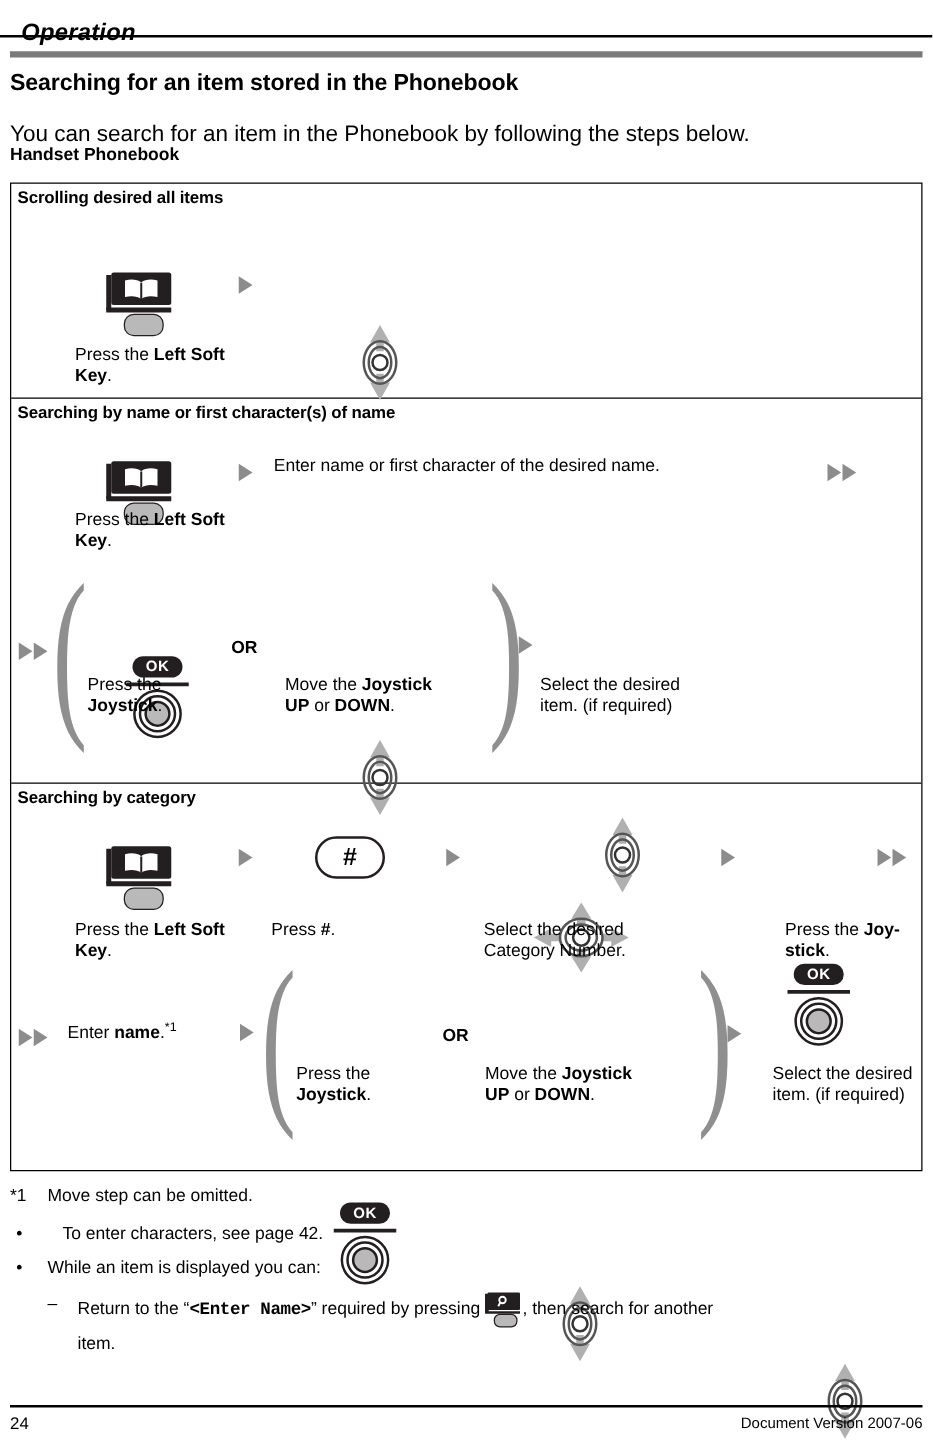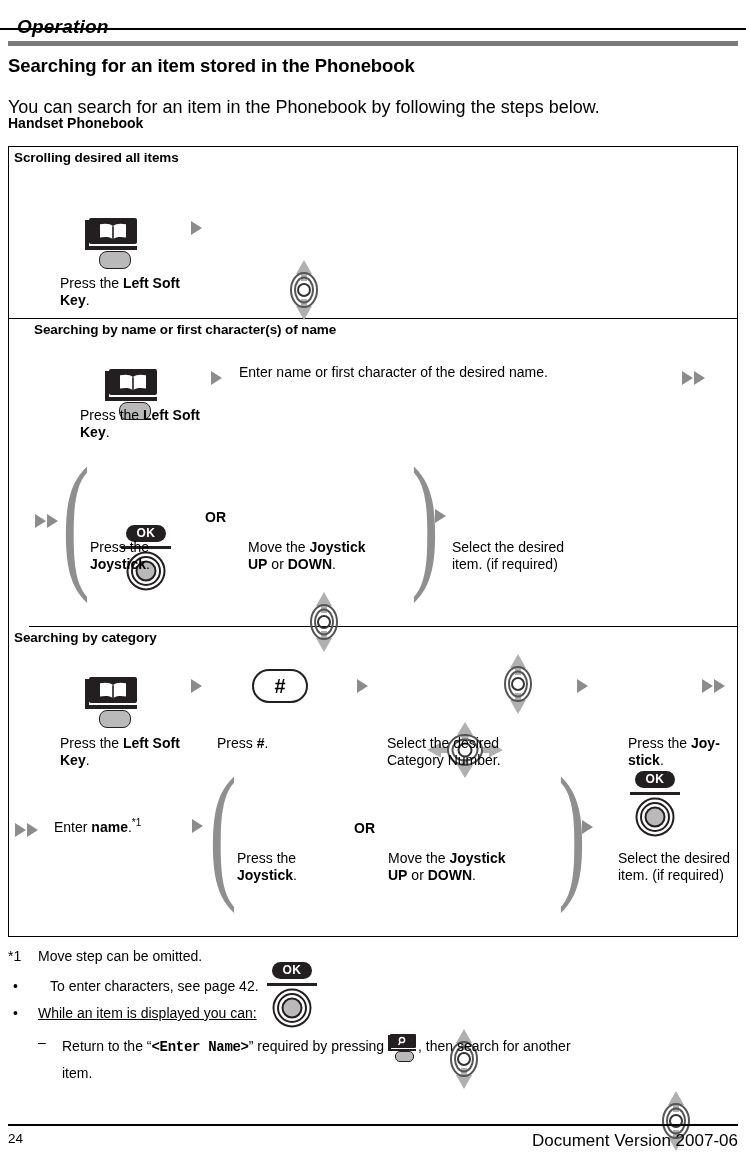--- a/index.html
+++ b/index.html
@@ -77,21 +77,21 @@
   .paren{position:absolute;font-size:150px;color:#8f8f8f;font-family:"Liberation Serif",serif;
          font-weight:300;line-height:1;transform:scaleX(.55);}
 
   
   .note{position:absolute;font-size:14px;line-height:19px;}
   .mono{font-family:"Liberation Mono",monospace;font-weight:bold;font-size:14px;letter-spacing:-.3px;}
 
   
   .ftr-rule{position:absolute;left:8px;top:1124px;width:730px;height:1.6px;background:#000;}
   .ftr-l{position:absolute;left:8px;top:1131px;font-size:13.5px;}
-  .ftr-r{position:absolute;right:8px;top:1131px;font-size:17px;}
+  .ftr-r{position:absolute;right:8px;top:1131px;font-size:12px;}
 </style>
 </head>
 <body>
 
 <div class="page">
 
   <div class="hdr-title">Operation</div>
   <div class="hdr-rule"></div>
   <div class="hdr-bar"></div>
 
@@ -125,21 +125,21 @@
           <ellipse cx="27" cy="31" rx="9" ry="12.5" fill="none" stroke="#555" stroke-width="2"></ellipse>
           <circle cx="27" cy="31" r="6" fill="none" stroke="#333" stroke-width="2"></circle>
         </svg>
       </div>
 
       <div class="abs cap" style="left:51px;top:128px;width:150px;">
         <span>Press the </span><b>Left Soft Key</b><span>.</span>
       </div>
     </div>
 
-    <div class="sect" style="height:308px;margin-left:20px;">
+    <div class="sect" style="height:308px;">
       <div class="sect-title">Searching by name or first character(s) of name</div>
 
       <div class="abs sk" style="left:76px;top:32px;">
         <div class="lshade"></div>
           <div class="bshade"></div>
         <div class="scr"></div>
         <svg class="book" viewBox="0 0 28 17">
           <path d="M14 3 C11 0.4 6 0.2 1 1.3 L1 14.6 C6 13.6 11 13.8 14 16.2 C17 13.8 22 13.6 27 14.6 L27 1.3 C22 0.2 17 0.4 14 3 Z" fill="#ffffff"></path>
           <path d="M14 3.2 L14 16.2" stroke="#231f20" stroke-width="1.6" fill="none"></path>
         </svg>
@@ -331,21 +331,21 @@
 
   </div>
 
   <div class="note" style="left:8px;top:947px;">*1</div>
   <div class="note" style="left:38px;top:947px;">Move step can be omitted.</div>
 
   <div class="note" style="left:13px;top:977px;">•</div>
   <div class="note" style="left:50px;top:977px;">To enter characters, see page 42.</div>
 
   <div class="note" style="left:13px;top:1004px;">•</div>
-  <div class="note" style="left:38px;top:1004px;text-decoration:underline;">While an item is displayed you can:</div>
+  <div class="note" style="left:38px;top:1004px;">While an item is displayed you can:</div>
 
   <div class="note" style="left:38px;top:1033px;">–</div>
   <div class="note" style="left:62px;top:1033px;width:676px;line-height:26px;">
     <span>Return to the “</span><span class="mono">&lt;Enter Name&gt;</span><span>” required by pressing </span><span class="sk-sm"><span class="lshade"></span><span class="bshade"></span><span class="scr"></span><svg class="mag" viewBox="0 0 11 10">
           <circle cx="5" cy="4" r="2.6" fill="none" stroke="#ffffff" stroke-width="1.5"></circle>
           <path d="M3.2 6 L1.6 9" stroke="#ffffff" stroke-width="1.5"></path>
         </svg><span class="btn"></span></span><span>, then search for another</span><br><span>item.</span>
   </div>
 
   <div class="ftr-rule"></div>

